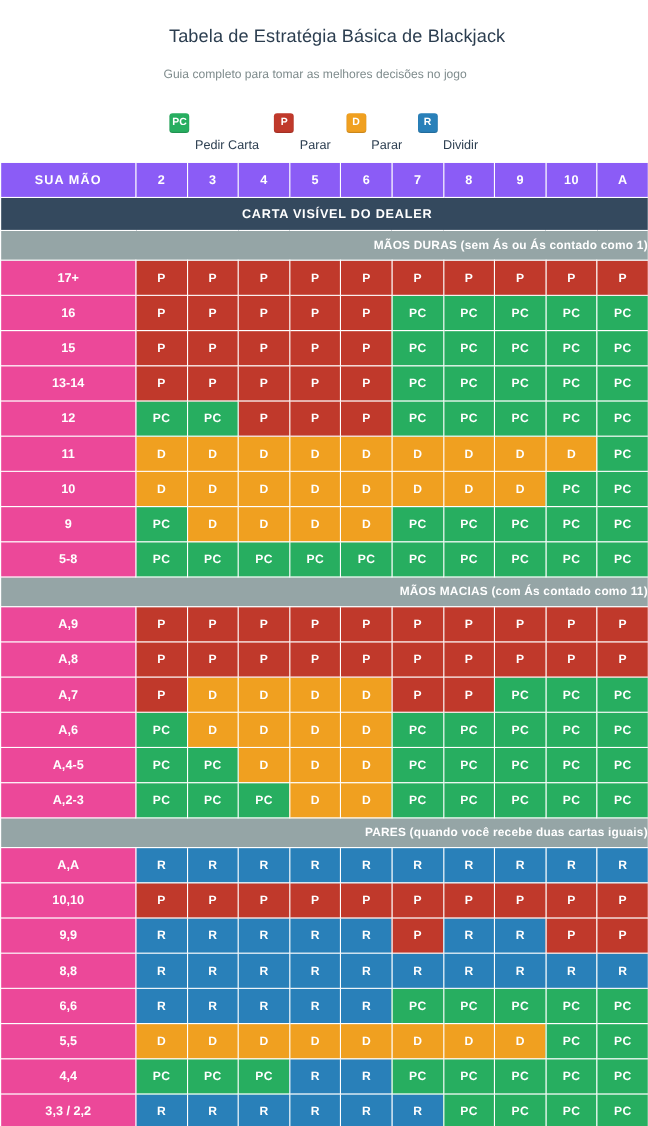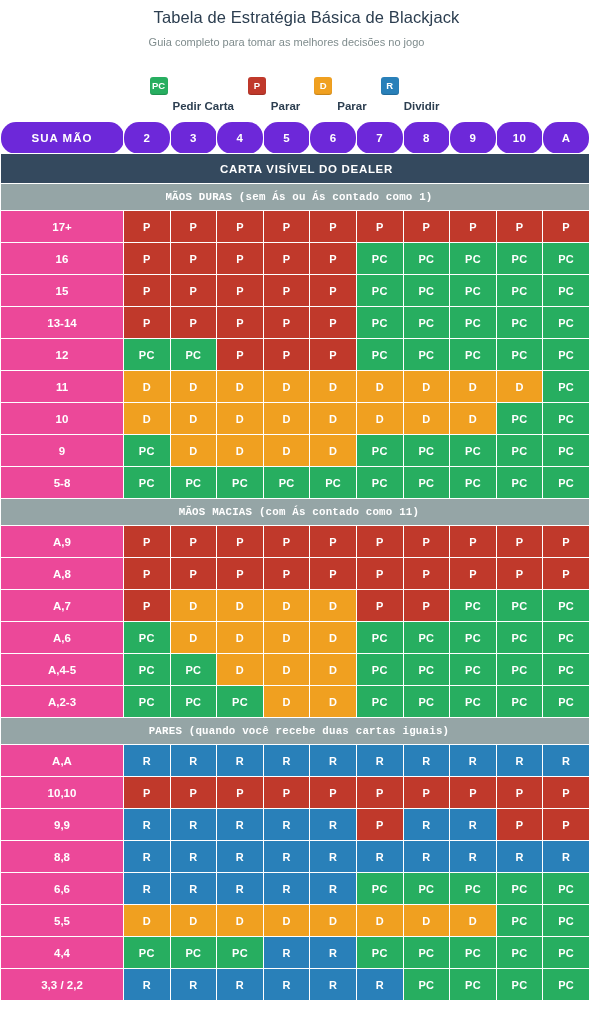--- a/index.html
+++ b/index.html
@@ -26,21 +26,21 @@
   .header {
     padding-top: 6px;
     text-align: center;
   }
   .title {
     font-size: 16.5px;
     font-weight: 400;
     color: #2c3e50;
     letter-spacing: 0.1px;
     line-height: 22px;
-    margin: 0;
+    margin: 16px;
     padding-left: 24px;
   }
   .subtitle {
     font-size: 11px;
     font-weight: 400;
     color: #7f8c8d;
     line-height: 16px;
     margin: 6px 16px 0 0;
   }
 
@@ -66,21 +66,21 @@
     align-items: center;
     justify-content: center;
     color: #ffffff;
     font-size: 9.5px;
     font-weight: bold;
     line-height: 1;
     box-shadow: inset 0 -1px 1px rgba(0,0,0,0.18);
   }
   .legend-label {
     font-size: 11.5px;
-    font-weight: bold;
+    font-weight: normal;
     color: #2c3e50;
     white-space: nowrap;
     margin-top: 40px;
   }
 
   
   .table {
     width: 589px;
     border-collapse: collapse;
     table-layout: fixed;
@@ -89,51 +89,49 @@
     padding: 0;
     margin: 0;
     border: 1px solid #ffffff;
     text-align: center;
     vertical-align: middle;
   }
   col.first { width: 123px; }
   col.dealer { width: 46.6px; }
 
   .head-row th {
-    background: #6d28d9;
+    background: #8b5cf6;
     color: #ffffff;
     height: 31px;
     font-size: 11.5px;
     font-weight: bold;
     letter-spacing: 0.4px;
-    border-radius: 15px;
   }
   .head-row th.yourhand {
     letter-spacing: 1px;
     font-size: 11.5px;
   }
   .dealer-banner td {
     background: #34495e;
     color: #ffffff;
     height: 29px;
     font-size: 11.5px;
     font-weight: bold;
     letter-spacing: 0.7px;
     padding-left: 23px;
   }
   .section-row td {
     background: #95a5a6;
     color: #ffffff;
     height: 26px;
     font-size: 10.8px;
     font-weight: bold;
-    text-align: center;
+    text-align: right;
     padding-left: 8px;
     letter-spacing: 0.2px;
-    font-family: Liberation Mono, monospace;
   }
   .hand-label {
     background: #ec4899;
     color: #ffffff;
     font-size: 11.5px;
     font-weight: bold;
     height: 31px;
   }
   .cell {
     height: 31px;

